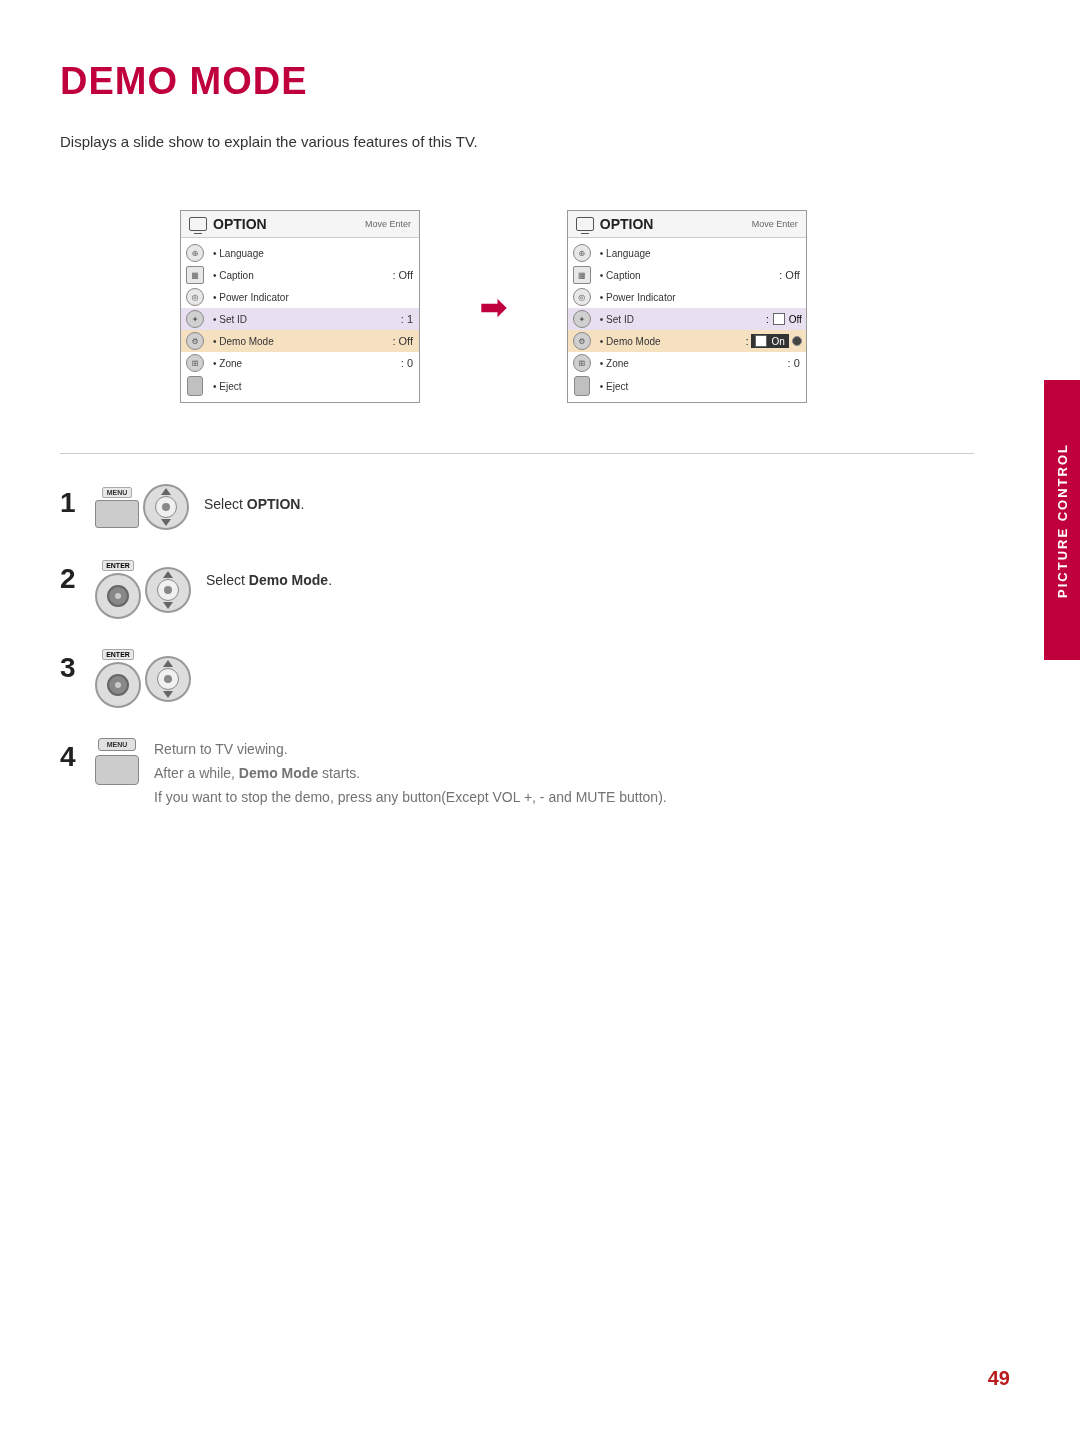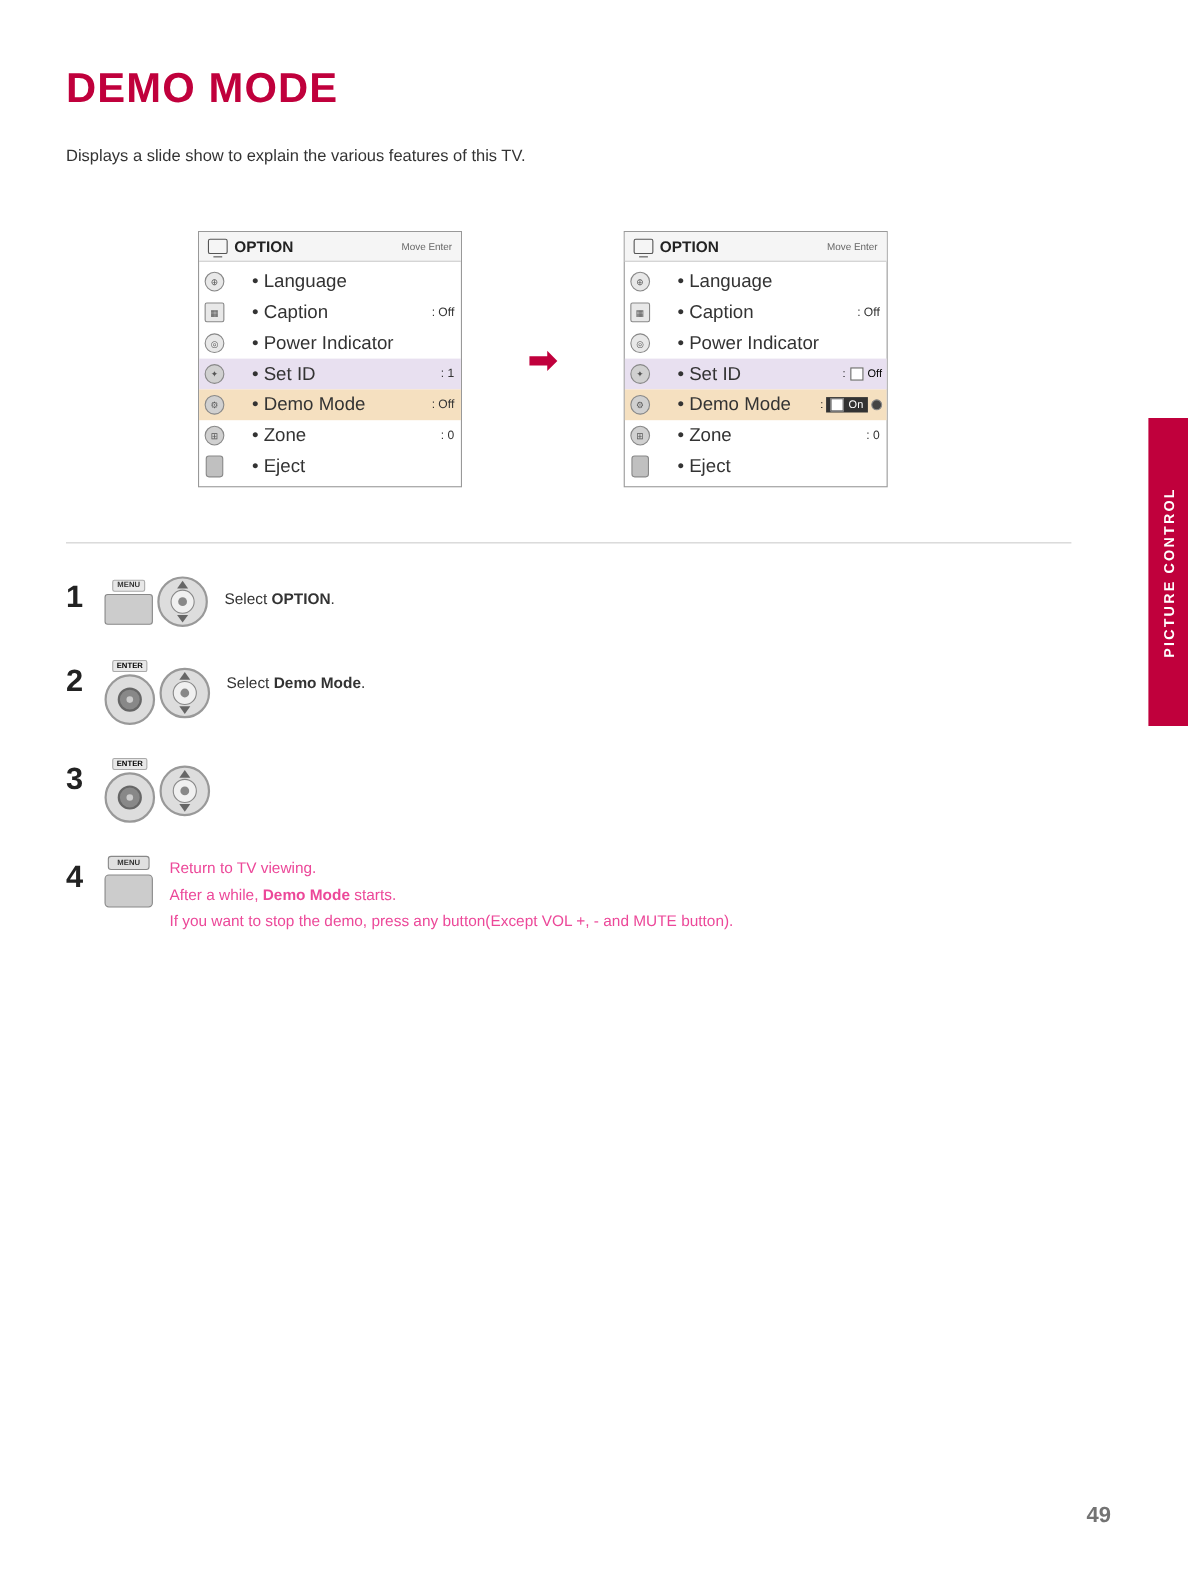--- a/index.html
+++ b/index.html
@@ -163,23 +163,22 @@
     .menu-icon.star { background: #d0d0d0; }
     .menu-icon.settings { background: #d0d0d0; }
     .menu-icon.remote { background: #c0c0c0; border-radius: 3px; width: 16px; height: 20px; }
 
     .menu-text-col {
       flex: 1;
       padding: 2px 4px;
     }
 
     .menu-item-label {
-      font-size: 17px;
+      font-size: 10px;
       color: #333;
-      margin-left: 16px;
     }
 
     .menu-item-value {
       font-size: 11px;
       color: #333;
       padding-right: 6px;
     }
 
     .menu-row.highlighted {
       background: #e8e0f0;
@@ -386,32 +385,32 @@
     }
 
     .step4-wrap {
       display: flex;
       align-items: flex-start;
       gap: 15px;
     }
 
     .step4-text {
       font-size: 14px;
-      color: #ec4899;
+      color: #737373;
       line-height: 1.7;
     }
 
     
     .page-number {
       position: absolute;
       bottom: 50px;
       right: 70px;
       font-size: 20px;
       font-weight: bold;
-      color: #737373;
+      color: #b91c1c;
     }
 
     
     .enter-btn-wrap {
       display: flex;
       flex-direction: column;
       align-items: center;
       gap: 2px;
     }
 

